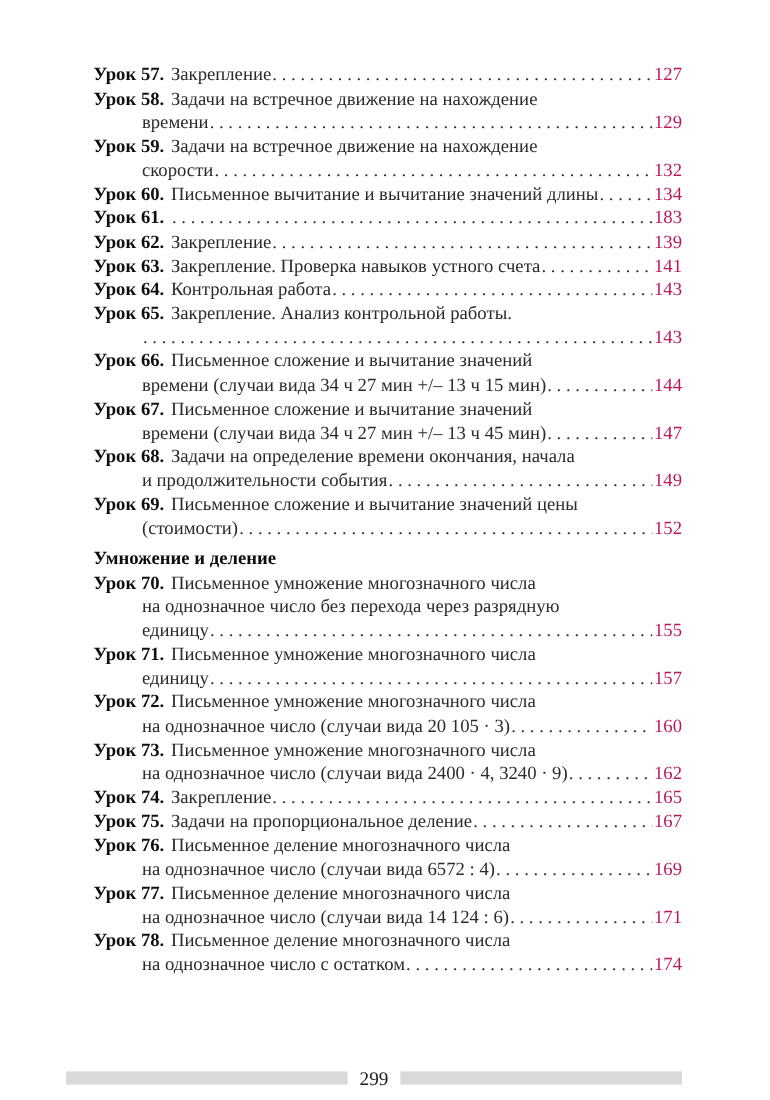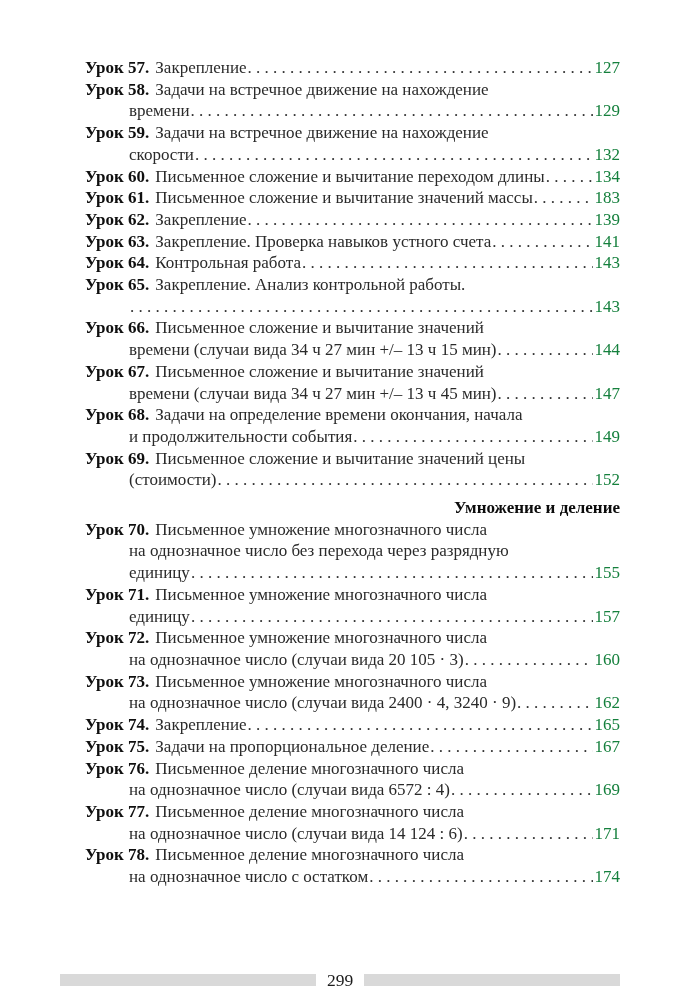--- a/index.html
+++ b/index.html
@@ -35,24 +35,24 @@
     flex: 1 1 0;
     min-width: 10px;
     overflow: hidden;
     white-space: nowrap;
     margin: 0 2px 0 1px;
     color: #333333;
   }
   .leader::before {
     content: ". . . . . . . . . . . . . . . . . . . . . . . . . . . . . . . . . . . . . . . . . . . . . . . . . . . . . . . . . . . . . . . . . . . .";
   }
-  .page-num { white-space: nowrap; color: #15803d; }
+  .page-num { white-space: nowrap; color: #be185d; }
 
   .section-heading {
-    text-align: right;
+    text-align: left;
     font-weight: bold;
     color: #0c0c0c;
     margin-top: 6px;
   }
 
   
   .footer {
     position: absolute;
     top: 969px;
     left: 60px;
@@ -100,29 +100,28 @@
         </div>
         <div class="line cont">
           <span class="entry-text">скорости</span>
           <span class="leader"></span>
           <span class="page-num">132</span>
         </div>
       </div>
       <div class="entry">
         <div class="line">
           <b class="label">Урок 60.</b>
-          <span class="entry-text">Письменное сложение и вычитание переходом длины</span>
+          <span class="entry-text">Письменное вычитание и вычитание значений длины</span>
           <span class="leader"></span>
           <span class="page-num">134</span>
         </div>
       </div>
       <div class="entry">
         <div class="line">
           <b class="label">Урок 61.</b>
-          <span class="entry-text">Письменное сложение и вычитание значений массы</span>
           <span class="leader"></span>
           <span class="page-num">183</span>
         </div>
       </div>
       <div class="entry">
         <div class="line">
           <b class="label">Урок 62.</b>
           <span class="entry-text">Закрепление</span>
           <span class="leader"></span>
           <span class="page-num">139</span>

